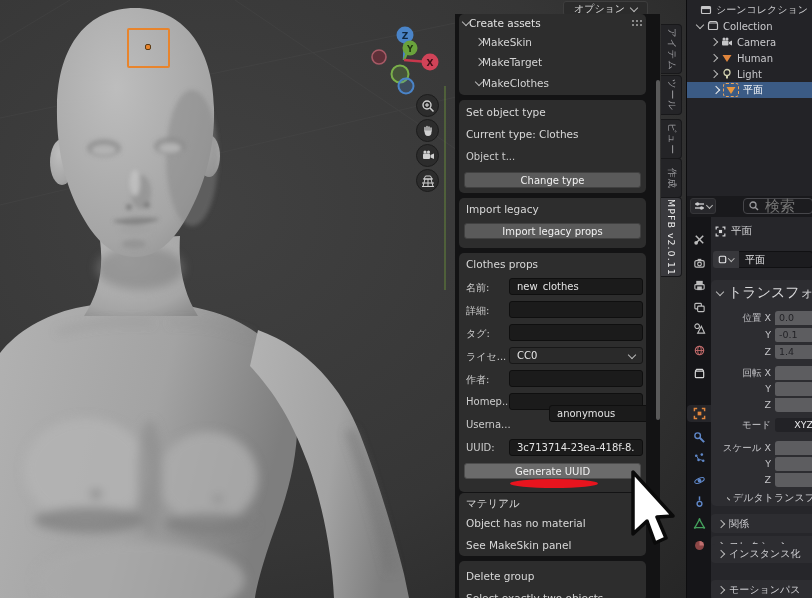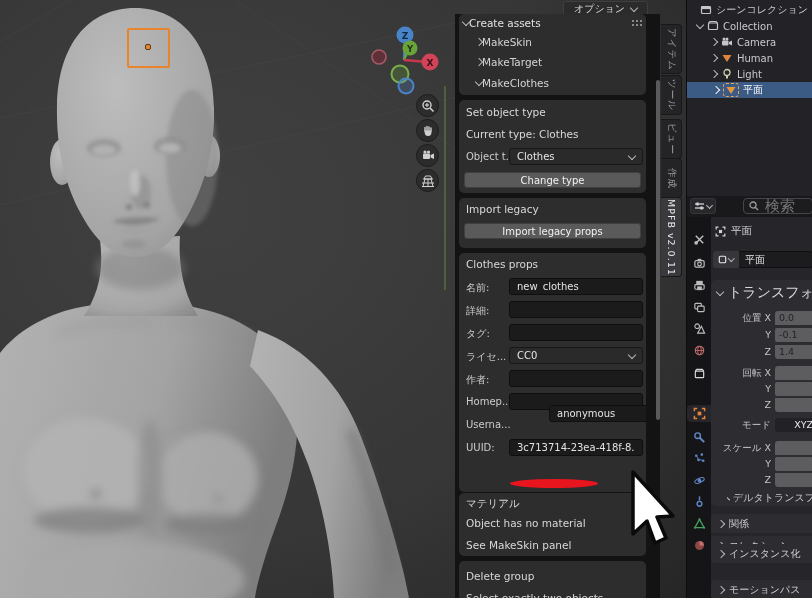--- a/index.html
+++ b/index.html
@@ -206,24 +206,20 @@
       <div class="treerow" style="left:17px;top:63px;">
         <span class="chv down"></span>
         <span>MakeClothes</span>
       </div>
     </div>
 
     <div class="box" style="top:86px;height:93px;">
       <div class="ptitle" style="top:6px;">Set object type</div>
       <div class="ptitle" style="top:28px;">Current type: Clothes</div>
       <div class="flabel" style="top:51px;">Object t...</div>
-      <div class="dd" style="top:48px;">
-        <span>Clothes</span>
-        <span class="chv down"></span>
-      </div>
       <div class="btn" style="top:72px;">Change type</div>
     </div>
 
     <div class="box" style="top:184px;height:50px;">
       <div class="ptitle" style="top:5px;">Import legacy</div>
       <div class="btn" style="top:25px;">Import legacy props</div>
     </div>
 
     <div class="box" style="top:239px;height:239px;">
       <div class="ptitle" style="top:5px;">Clothes props</div>
@@ -248,20 +244,21 @@
 
       <div class="flabel" style="top:143px;">Homep...</div>
       <input class="tfield" style="top: 140px;" value="">
 
       <div class="flabel" style="top:166px;">Userna...</div>
       <input class="tfield" style="top: 152px; margin-left: 40px;" value="anonymous">
 
       <div class="flabel" style="top:189px;">UUID:</div>
       <input class="tfield" style="top: 186px;" value="3c713714-23ea-418f-8...">
 
+      <div class="btn" style="top:210px;background:#6b6b6b;border-color:#4c4c4c;">Generate UUID</div>
     </div>
 
     <div class="box" style="top:479px;height:63px;">
       <div class="ptitle" style="top:4px;">マテリアル</div>
       <div class="ptitle" style="top:24px;">Object has no material</div>
       <div class="ptitle" style="top:46px;">See MakeSkin panel</div>
     </div>
 
     <div class="box" style="top:547px;height:40px;">
       <div class="ptitle" style="top:9px;">Delete group</div>

